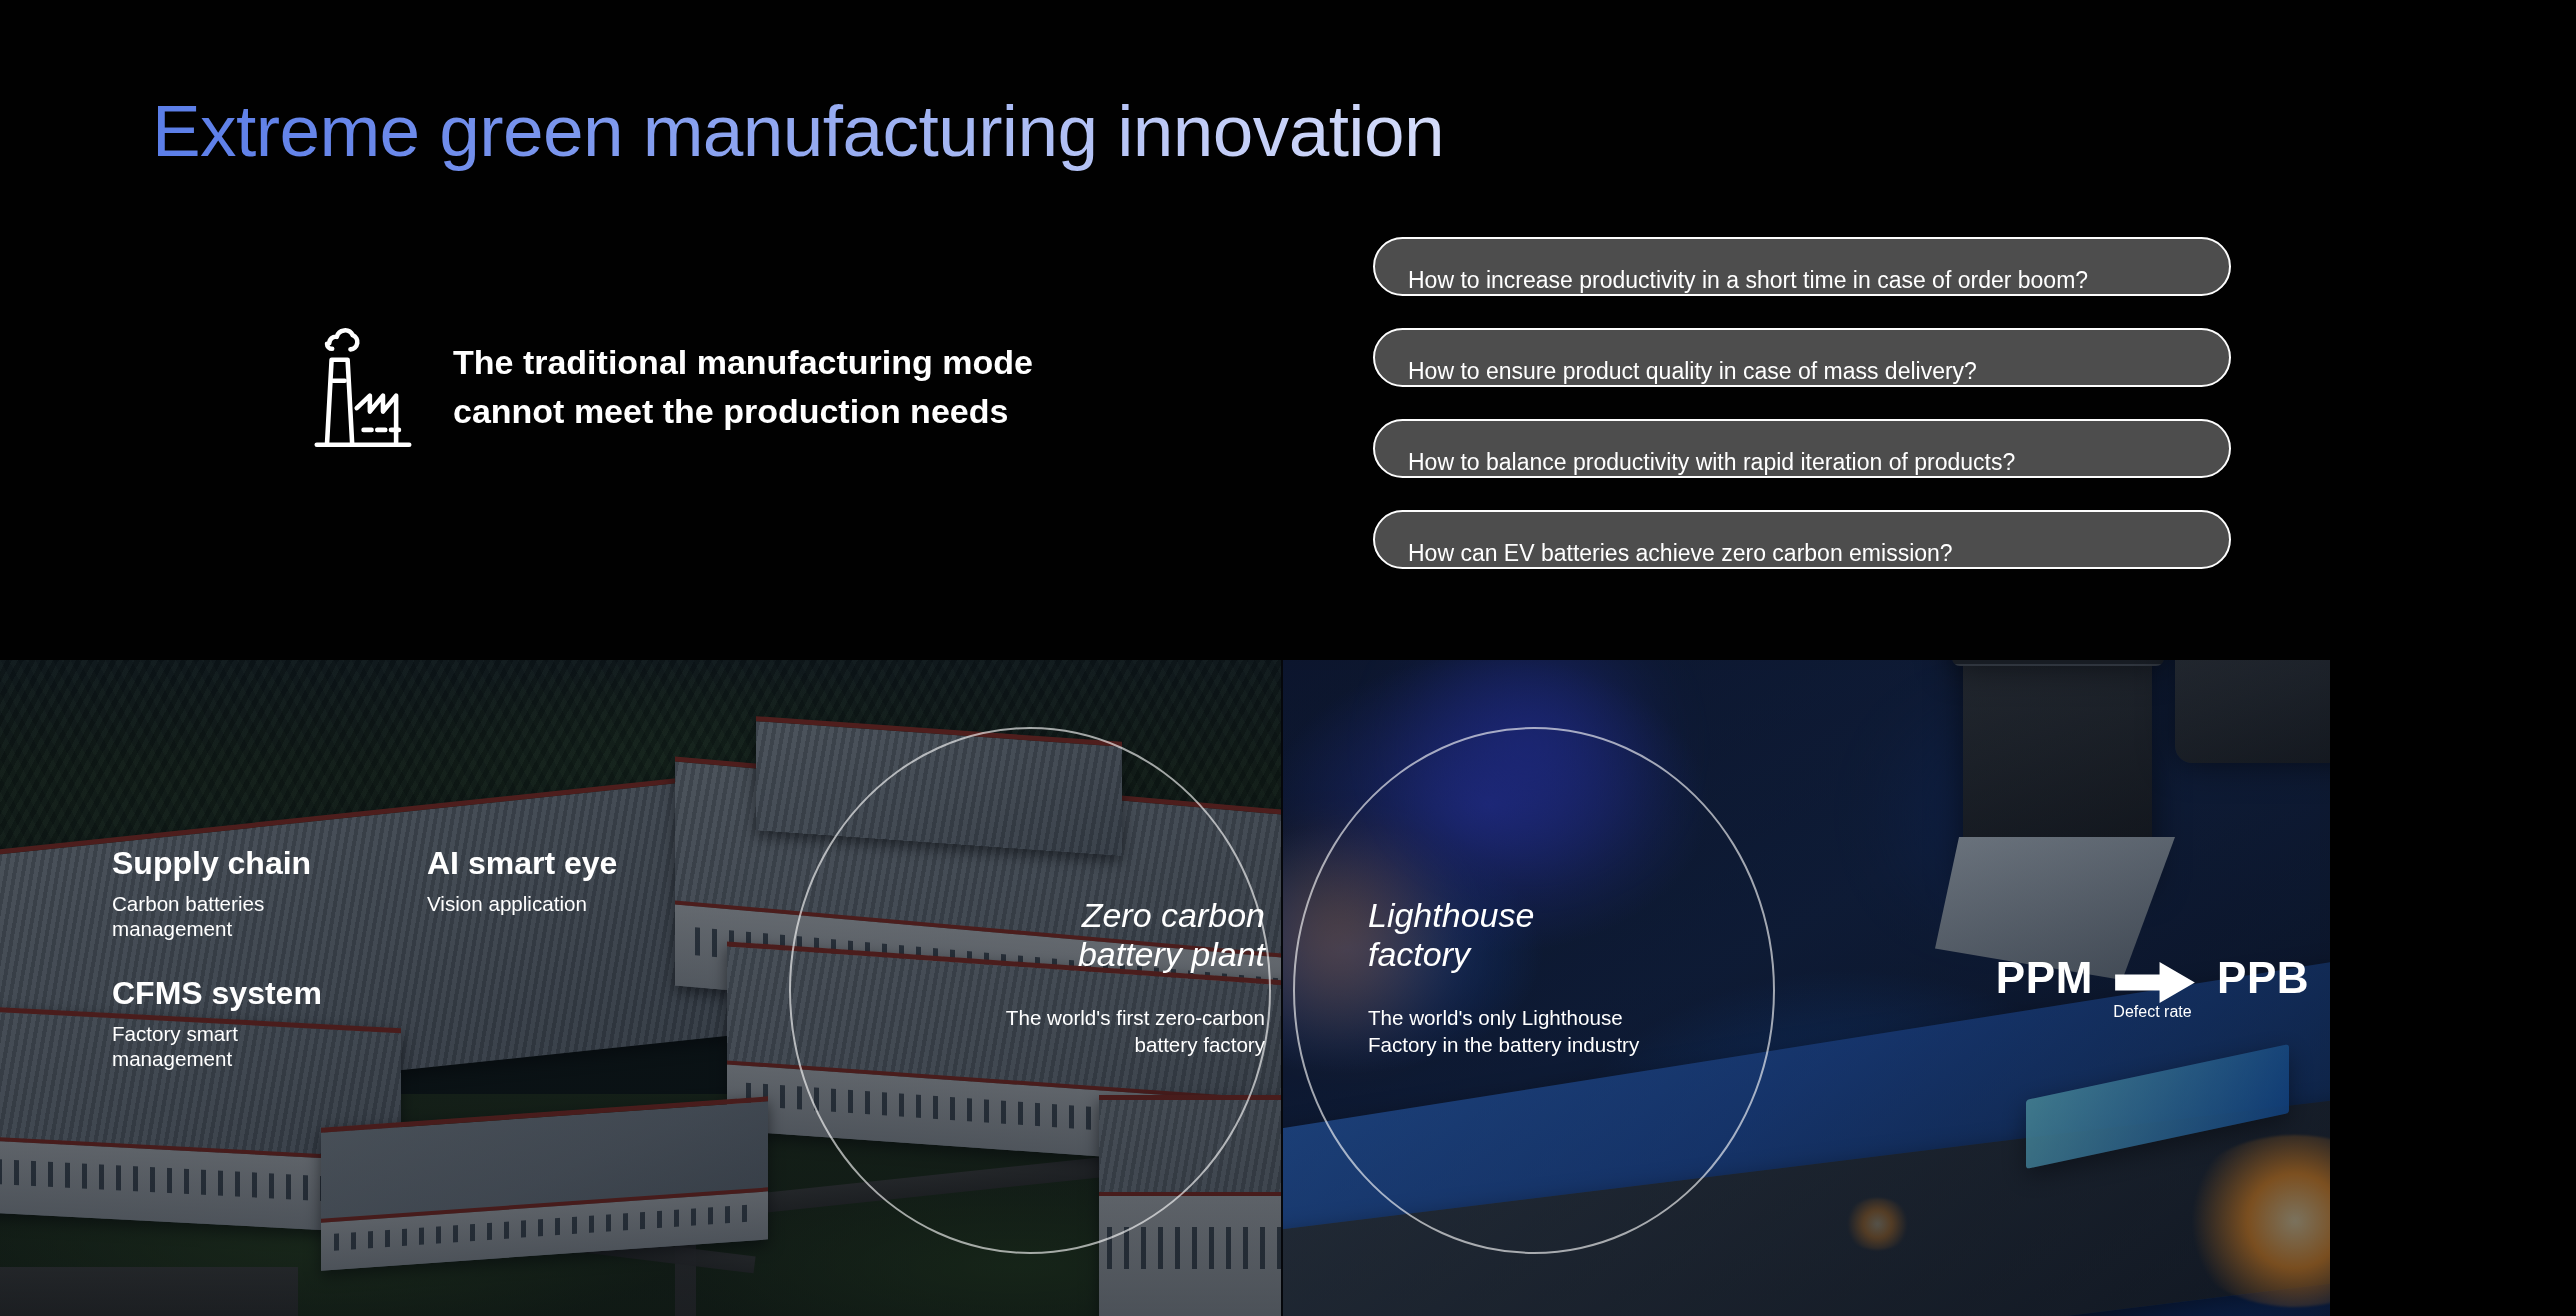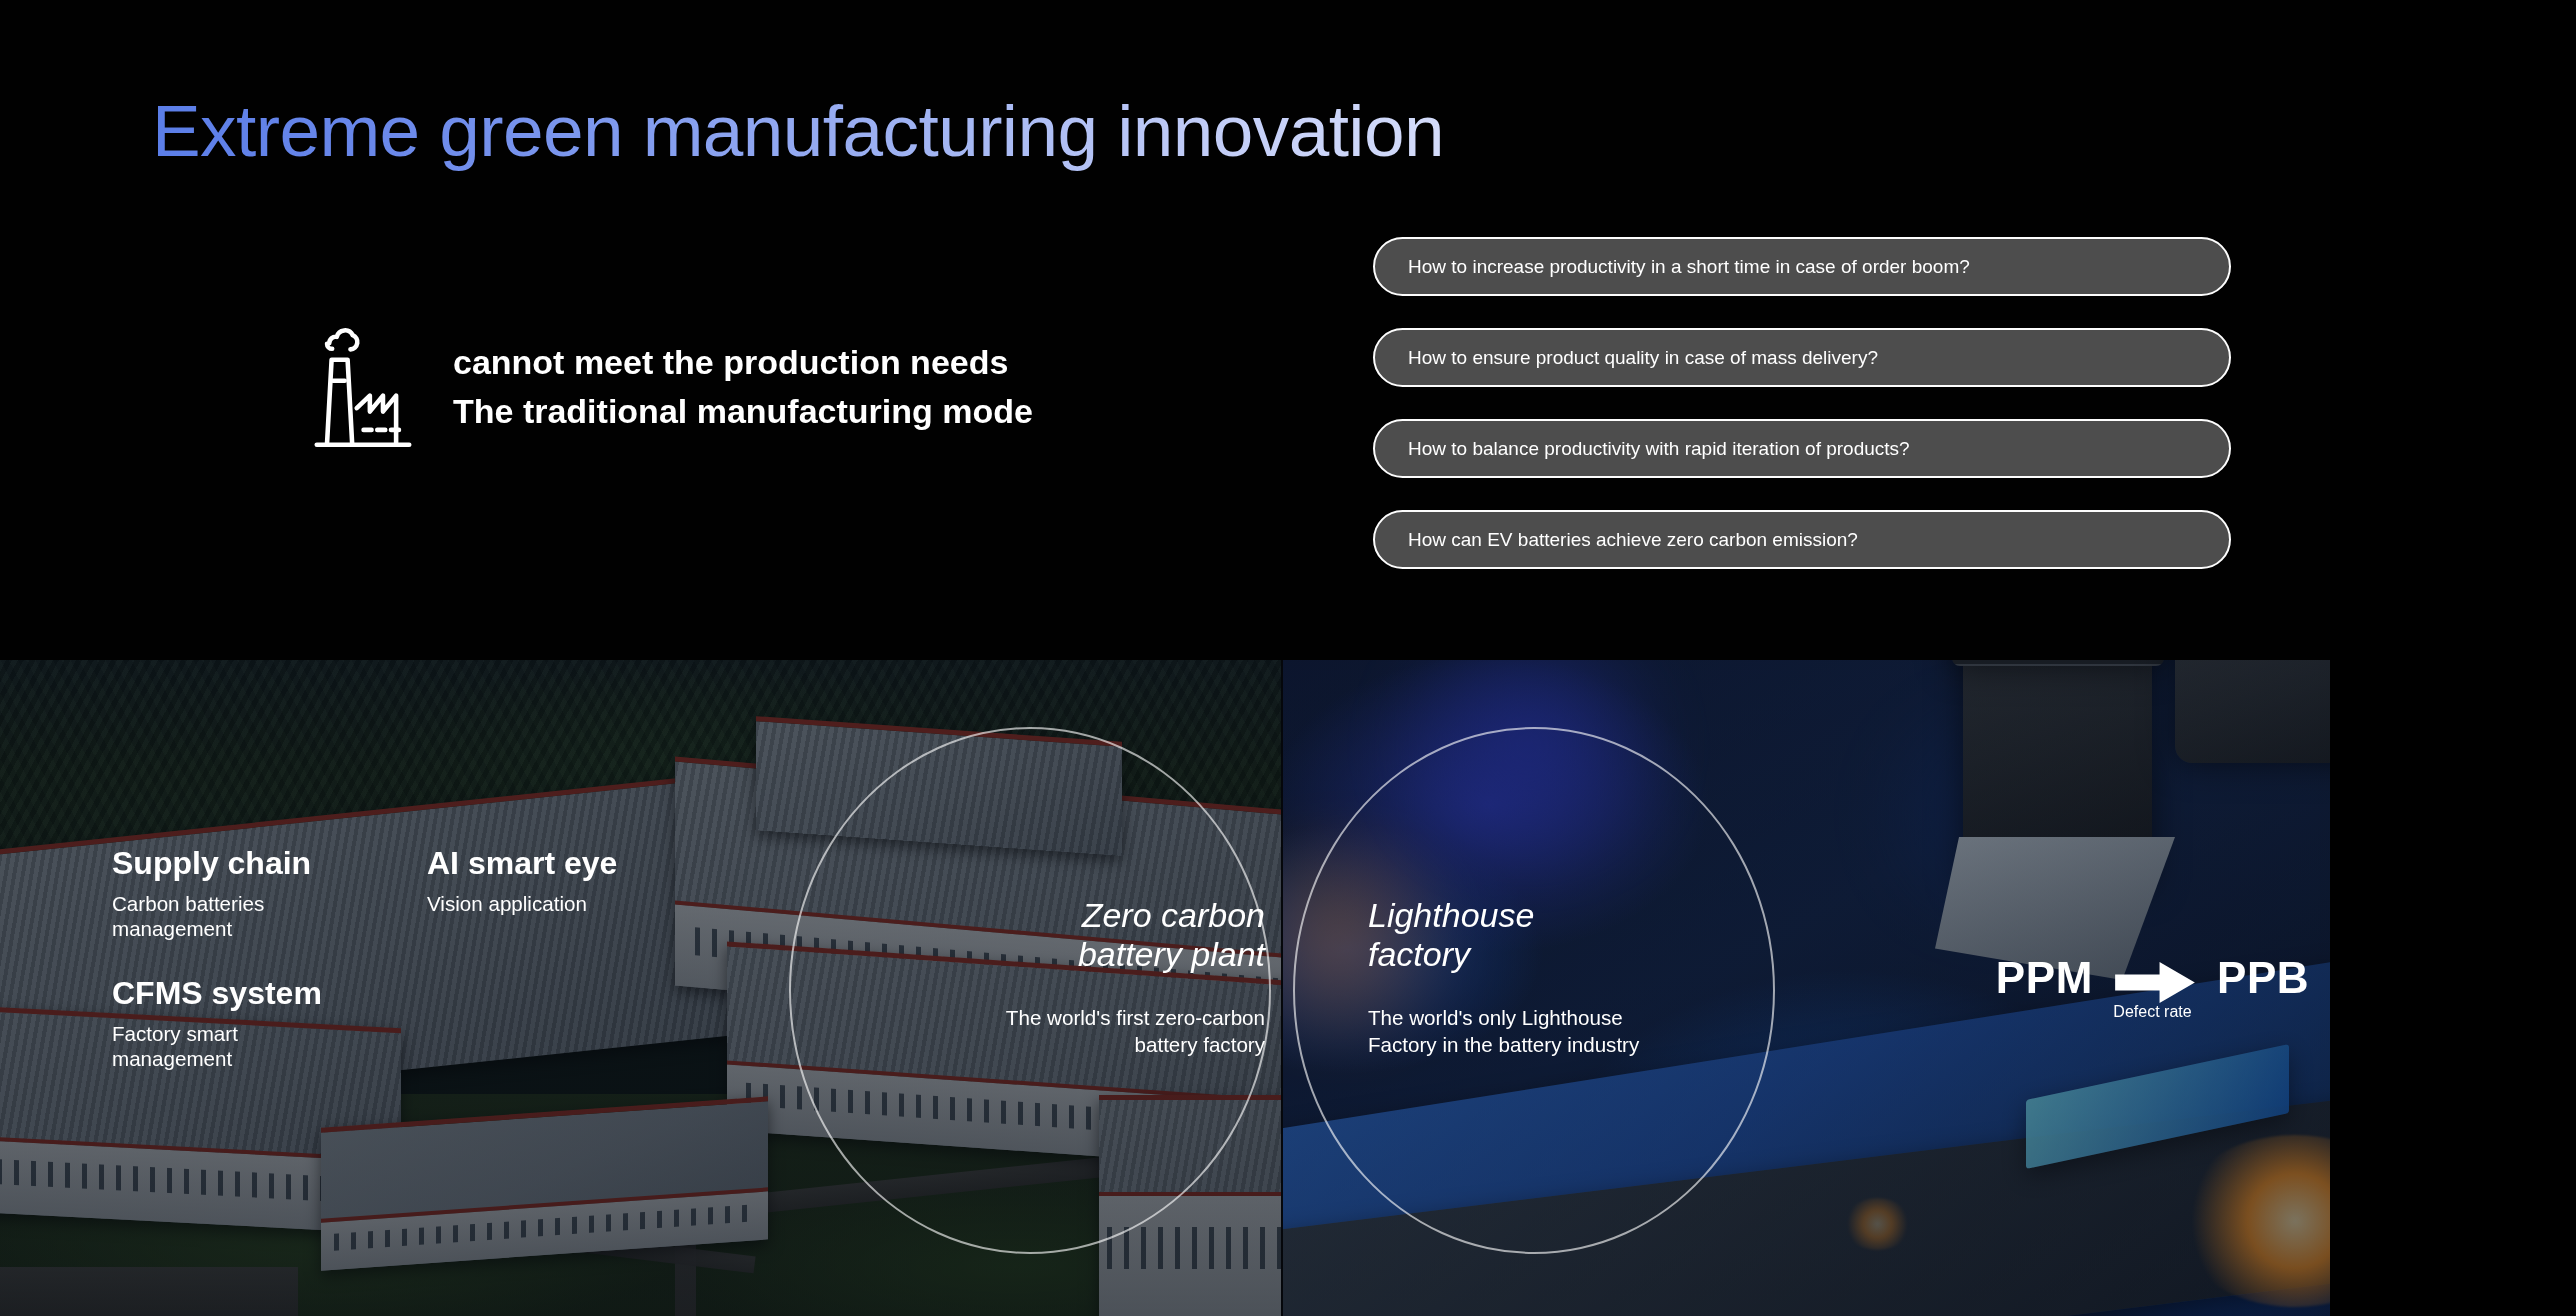--- a/index.html
+++ b/index.html
@@ -71,24 +71,24 @@
     flex-direction:column;
     gap:32px;
   }
   .pill {
     width:858px;
     height:59px;
     border-radius:30px;
     background:#4d4d4d;
     border:2.3px solid #fdfdfd;
     display:flex;
-    align-items:center;
+    align-items:flex-end;
     padding-left:33px;
     color:#fff;
-    font-size:19px;
+    font-size:23px;
     font-weight:400;
     white-space:nowrap;
   }
 
   
   .photo-section {
     position:absolute;
     left:0; top:660px;
     width:2576px; height:657px;
     overflow:hidden;
@@ -285,22 +285,22 @@
         <path d="M36 110 L57 110"></path>
 
         <path d="M78 158 L101 136 L101 164 L124 136 L124 164 L147 136 L147 220"></path>
 
         <path d="M90 196 L104 196 M114 196 L128 196 M138 196 L152 196"></path>
 
         <path d="M8 222 L170 222"></path>
       </svg>
 
       <div class="statement-text">
+        <div>The traditional manufacturing mode</div>
         <div>cannot meet the production needs</div>
-        <div>The traditional manufacturing mode</div>
       </div>
     </div>
 
     <div class="pill-list">
       <div class="pill">
         <span>How to increase productivity in a short time in case of order boom?</span>
       </div>
       <div class="pill">
         <span>How to ensure product quality  in case of mass delivery?</span>
       </div>

